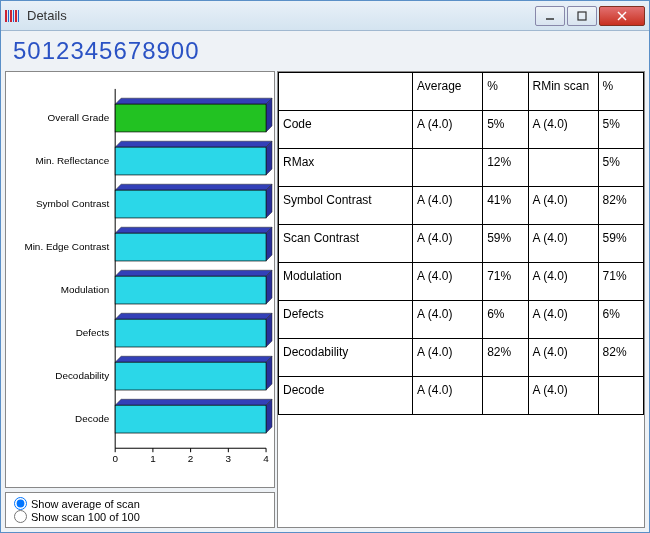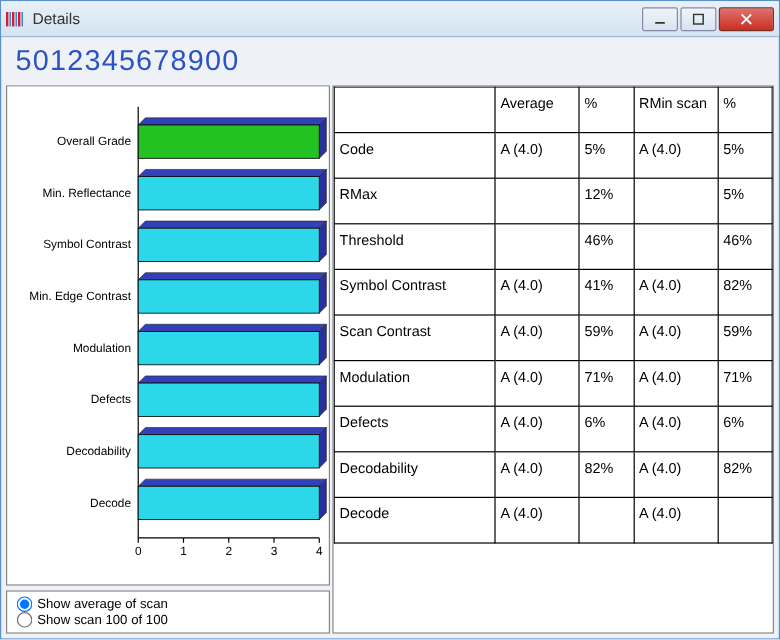--- a/index.html
+++ b/index.html
@@ -153,27 +153,20 @@
               <td class="col-pct">5%</td>
             </tr>
             <tr>
               <td class="col-name">RMax</td>
               <td class="col-avg"></td>
               <td class="col-pct">12%</td>
               <td class="col-scan"></td>
               <td class="col-pct">5%</td>
             </tr>
             <tr>
-              <td class="col-name">Threshold</td>
-              <td class="col-avg"></td>
-              <td class="col-pct">46%</td>
-              <td class="col-scan"></td>
-              <td class="col-pct">46%</td>
-            </tr>
-            <tr>
               <td class="col-name">Symbol Contrast</td>
               <td class="col-avg">A (4.0)</td>
               <td class="col-pct">41%</td>
               <td class="col-scan">A (4.0)</td>
               <td class="col-pct">82%</td>
             </tr>
             <tr>
               <td class="col-name">Scan Contrast</td>
               <td class="col-avg">A (4.0)</td>
               <td class="col-pct">59%</td>

